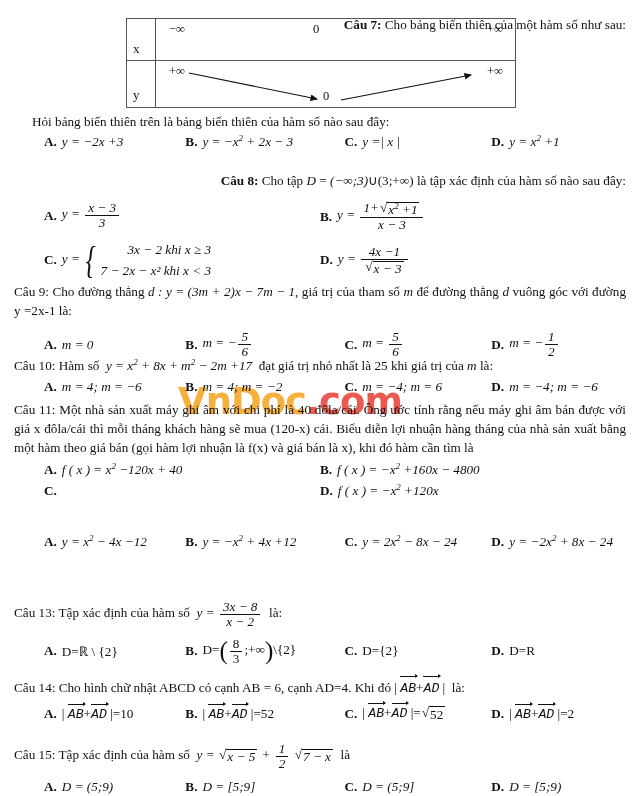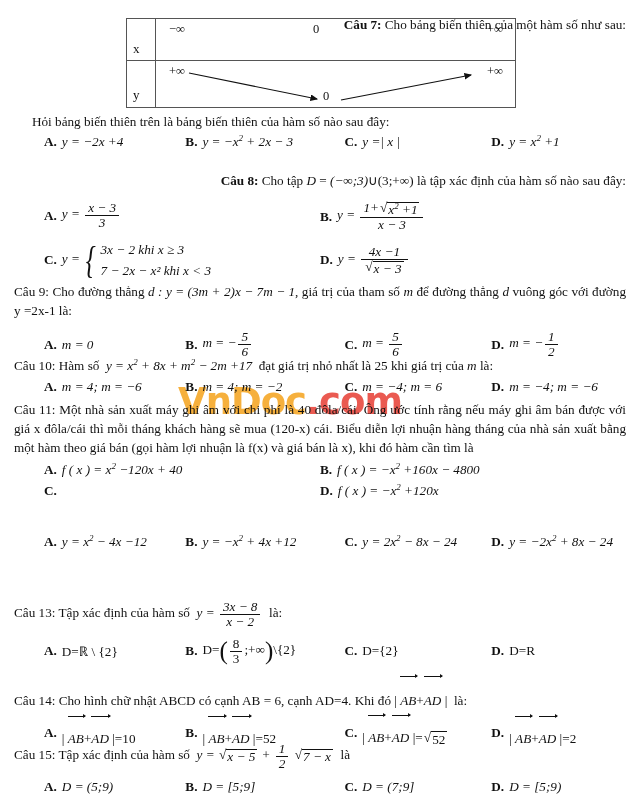--- a/index.html
+++ b/index.html
@@ -59,40 +59,40 @@
   .frac > .den { padding:0 3px; }
   sup.ex { font-size:.68em; vertical-align:super; line-height:0; }
 
   .sqrt { display:inline-flex; align-items:stretch; margin:0 1px; }
   .sqrt > .radsym { font-size:1.02em; }
   .sqrt > .rad {
     border-top:1.1px solid #111;
     padding:0 2px 0 1px; margin-top:1px;
   }
 
-  .vec { position:relative; display:inline-block; font-style:italic; padding-top:13px;}
+  .vec { position:relative; display:inline-block; font-style:italic; padding-top:1px;font-family:Liberation Mono, monospace;}
   .vec::after{
     content:""; position:absolute; left:0; right:-1px; top:-2px;
     height:0; border-top:1.05px solid #111;
   }
   .vec::before{
     content:""; position:absolute; right:-2px; top:-4px;
     border-left:3px solid #111; border-top:2px solid transparent;
     border-bottom:2px solid transparent;
   }
 
   .paren-big { font-size:1.9em; font-weight:300; line-height:.8; vertical-align:middle;}
 
   
   .piece { display:inline-flex; align-items:center; vertical-align:middle; }
   .piece .brace {
     font-size:2.9em; line-height:.72; font-weight:300;
     margin-right:2px; transform:scaleX(.65);
   }
-  .piece .cases { display:flex; flex-direction:column; gap:6px; line-height:1.15; }
+  .piece .cases { display:flex; flex-direction:column; gap:6px; line-height:1.15;text-align:right; }
 
   
   .vt {
     position:absolute; left:126px; top:18px;
     width:390px; height:90px;
     border:1.2px solid #555; box-sizing:border-box;
     z-index:2; background:transparent;
   }
   .vt .hsplit {
     position:absolute; left:0; right:0; top:41px;
@@ -153,21 +153,21 @@
       <line x1="62" y1="54" x2="190" y2="80" stroke="#111" stroke-width="1.1" marker-end="url(#ah)"></line>
       <line x1="214" y1="81" x2="344" y2="56" stroke="#111" stroke-width="1.1" marker-end="url(#ah)"></line>
     </svg>
   </div>
 
   <div class="abs" style="top:112px;">
     <div class="stem indent">Hỏi bảng biến thiên trên là bảng biến thiên của hàm số nào sau đây:</div>
     <div class="opts row4" style="margin-top:3px;">
       <div class="opt">
         <span class="k">A.</span>
-        <span class="mathi">y = −2x +4</span>
+        <span class="mathi">y = −2x +3</span>
       </div>
       <div class="opt">
         <span class="k">B.</span>
         <span class="mathi">y = −x<sup class="ex">2</sup> + 2x − 3</span>
       </div>
       <div class="opt">
         <span class="k">C.</span>
         <span class="mathi">y =| x |</span>
       </div>
       <div class="opt">
@@ -421,21 +421,21 @@
       <div class="opt">
         <span class="k">A.</span>
         <span class="mathi">D = (5;9)</span>
       </div>
       <div class="opt">
         <span class="k">B.</span>
         <span class="mathi">D = [5;9]</span>
       </div>
       <div class="opt">
         <span class="k">C.</span>
-        <span class="mathi">D = (7;9]</span>
+        <span class="mathi">D = (5;9]</span>
       </div>
       <div class="opt">
         <span class="k">D.</span>
         <span class="mathi">D = [5;9)</span>
       </div>
     </div>
   </div>
 
   </div>
 </div>

